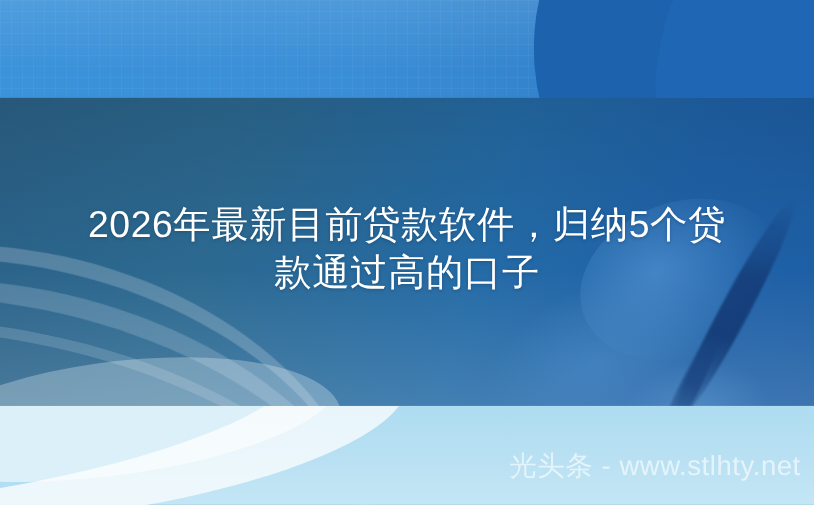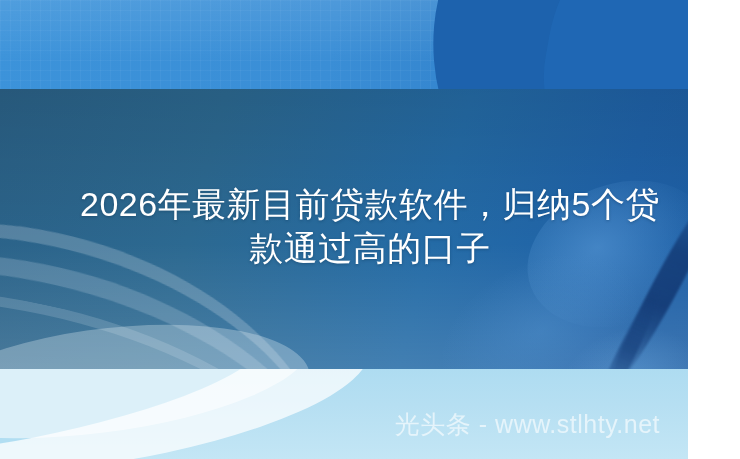--- a/index.html
+++ b/index.html
@@ -6,21 +6,21 @@
     margin: 0;
     padding: 0;
     background: #ffffff;
   }
   body {
     font-family: "Liberation Sans", "DejaVu Sans", sans-serif;
   }
 
   #banner {
     position: relative;
-    width: 688px;
+    width: 740px;
     height: 459px;
     overflow: hidden;
     background: #2d6690;
   }
 
   
   .band-top {
     position: absolute;
     left: 0; top: 0;
     width: 740px; height: 89px;
@@ -205,21 +205,21 @@
     width: 430px; height: 120px;
     background: rgba(236,245,250,0.30);
     border-radius: 50% 50% 50% 50% / 70% 62% 38% 30%;
     transform: rotate(-8deg);
     pointer-events: none;
   }
 
   
   .watermark {
     position: absolute;
-    right: 28px;
+    right: 12px;
     top: 409px;
     color: rgba(255,255,255,0.62);
     font-size: 25px;
     line-height: 30px;
     letter-spacing: 0.5px;
     font-weight: 400;
     white-space: nowrap;
   }
 </style>
 </head>

